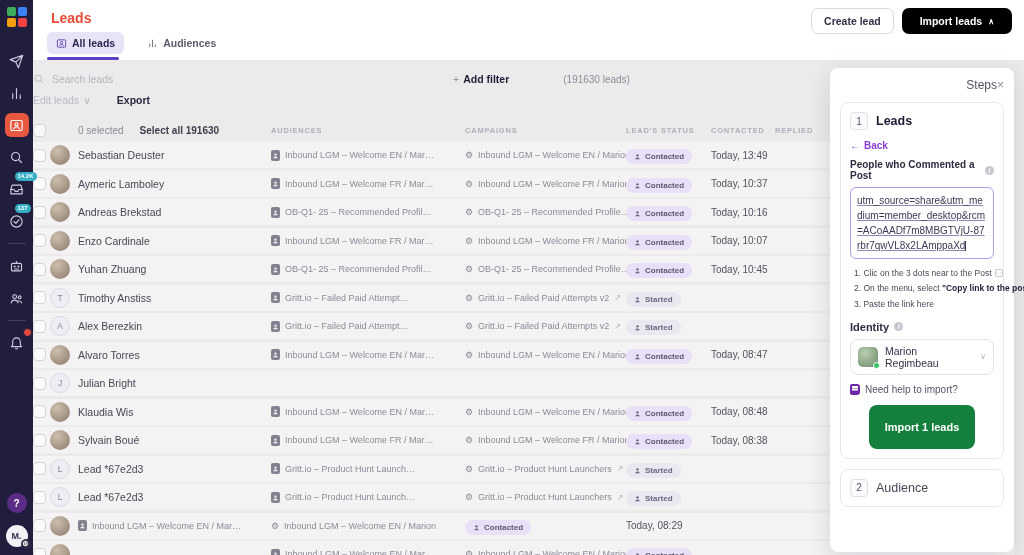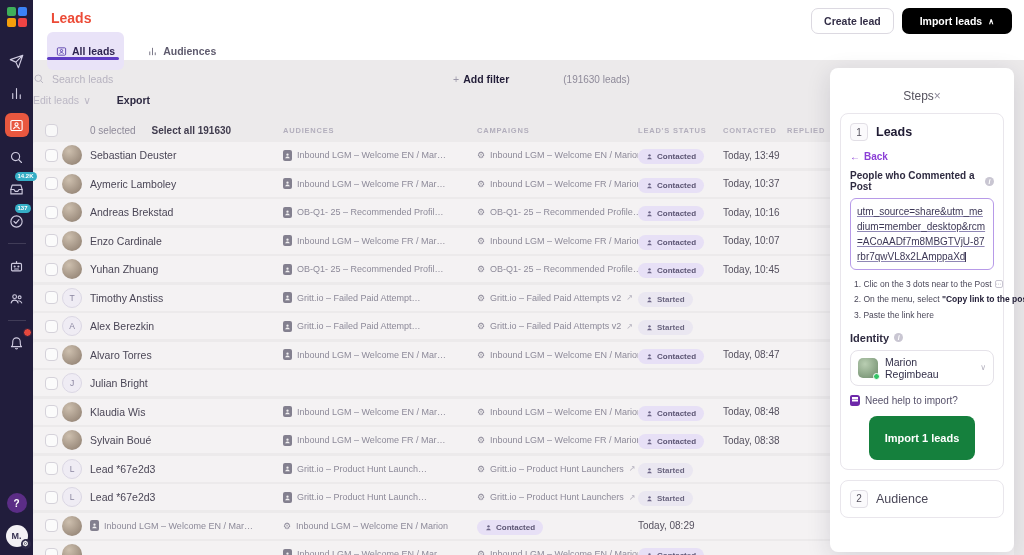--- a/index.html
+++ b/index.html
@@ -21,21 +21,21 @@
   .side-divider { width:18px; height:1px; background:rgba(255,255,255,.14); margin:2px 0 10px; }
   .side-bottom { margin-top:auto; display:flex; flex-direction:column; align-items:center; padding-bottom:8px; }
   .help-btn { width:20px; height:20px; border-radius:50%; background:#5b2d86; color:#fff; font-size:10px; font-weight:bold; display:flex; align-items:center; justify-content:center; margin-bottom:12px; cursor:pointer; }
   .user-avatar { position:relative; width:22px; height:22px; border-radius:50%; background:#f3f1f5; color:#363152; font-size:9px; font-weight:bold; display:flex; align-items:center; justify-content:center; cursor:pointer; }
   .gear-badge { position:absolute; right:-3px; bottom:-2px; width:10px; height:10px; background:#2c2847; border-radius:50%; color:#fff; font-size:7px; line-height:10px; text-align:center; }
 
   
   .tophdr { position:absolute; left:33px; top:0; width:991px; height:60px; background:#fff; }
   .page-title { position:absolute; left:18px; top:10px; color:#ec4b37; font-size:14px; font-weight:bold; }
   .tabs { position:absolute; left:14px; top:32px; display:flex; align-items:center; gap:14px; }
-  .tab { display:flex; align-items:center; gap:5px; font-size:10.5px; cursor:pointer; padding:13px 9px; border-radius:6px; color:#5f5b6e; font-weight:bold; }
+  .tab { display:flex; align-items:center; gap:5px; font-size:10.5px; cursor:pointer; padding:5px 9px; border-radius:6px; color:#5f5b6e; font-weight:bold; }
   .tab.active { background:#e9e3f8; color:#2e2450; }
   .tab svg { width:11px; height:11px; stroke:#5f5b6e; fill:none; stroke-width:1.8; }
   .tab.active svg { stroke:#4b2fa3; }
   .tab-underline { position:absolute; left:14px; top:57px; width:72px; height:3px; background:#5f3dc4; border-radius:2px; }
   .hdr-actions { position:absolute; right:12px; top:8px; display:flex; gap:8px; }
   .btn-secondary { background:#fff; border:1px solid #dcd9e1; border-radius:7px; padding:6px 12px; font-size:10.5px; font-weight:bold; color:#332e47; cursor:pointer; }
   .btn-primary { background:#000000; border:none; border-radius:7px; padding:6px 18px; font-size:10.5px; font-weight:bold; color:#fff; cursor:pointer; display:flex; align-items:center; gap:6px; }
   .chev-up { font-size:8px; }
 
   
@@ -44,21 +44,21 @@
   .searchbox svg { width:12px; height:12px; stroke:#b7b3c0; fill:none; stroke-width:1.8; }
   .addfilter { margin-left:180px; display:flex; align-items:center; gap:4px; font-size:10.5px; font-weight:bold; color:#221d38; cursor:pointer; }
   .addfilter .plus { color:#9b97a8; font-weight:normal; }
   .leadcount { margin-left:14px; font-size:10px; color:#8e8a99;text-align:center; }
   .toolbar2 { position:absolute; left:33px; top:94px; display:flex; align-items:center; gap:26px; }
   .editleads { font-size:10.5px; color:#bcb8c5; display:flex; gap:4px; align-items:center; cursor:default; }
   .exportbtn { font-size:10.5px; font-weight:bold; color:#2c2840; cursor:pointer; }
 
   
   .tablewrap { position:absolute; left:33px; top:118px; width:981px; height:437px; overflow:hidden; }
-  .tgrid { display:grid; grid-template-columns:17px 28px 193px 194px 161px 85px 64px auto; align-items:center; padding-left:12px; }
+  .tgrid { display:grid; grid-template-columns:17px 28px 193px 194px 161px 85px 64px auto; align-items:center; }
   .thead { height:24px; }
   .thead .selinfo { display:flex; gap:16px; align-items:center; grid-column:3; }
   .sel-count { font-size:10px; color:#8e8a99; }
   .sel-all { font-size:10px; font-weight:bold; color:#403c4e; cursor:pointer; }
   .thcol { font-size:7.5px; letter-spacing:.8px; color:#b2aebc; font-weight:bold; text-transform:uppercase; }
   .checkbox { width:13px; height:13px; border:1px solid #d5d2da; border-radius:4px; background:rgba(255,255,255,.65); cursor:pointer; }
   .trow { height:26px; background:#f4f2f3; border-radius:2px; margin-bottom:2.5px; cursor:pointer; }
   .avatar { width:20px; height:20px; border-radius:50%; display:flex; align-items:center; justify-content:center; font-size:8.5px; color:#8a86a0; overflow:hidden; }
   .avatar.photo { background:radial-gradient(circle at 35% 30%, #cdbfae, #8a7a6c); color:transparent; }
   .avatar.initial { background:#efecf4; border:1px solid #dbd7e4; }
@@ -69,21 +69,21 @@
   .gearglyph { color:#8d8a99; font-size:9px; }
   .extlink { color:#b5b2bf; font-size:8px; }
   .pill { display:inline-flex; align-items:center; gap:4px; font-size:8px; font-weight:bold; padding:3px 8px; border-radius:9px; }
   .pill svg { width:7px; height:7px; fill:#6b6486; }
   .pill.contacted { background:#e7e0f6; color:#5c5574; }
   .pill.started { background:#eae7f1; color:#6b6680; }
   .ct { font-size:10px; color:#55515f; white-space:nowrap; }
 
   
   .panel { position:absolute; left:830px; top:68px; width:184px; height:484px; background:#fff; border-radius:8px; box-shadow:0 6px 24px rgba(30,25,60,.14); z-index:20; padding:10px 10px 12px; }
-  .panel-hdr { display:flex; justify-content:center; align-items:center; margin-bottom:10px;margin-top:11px; }
+  .panel-hdr { display:flex; justify-content:flex-end; align-items:center; margin-bottom:10px; }
   .panel-title { font-size:12px; color:#55525e; }
   .panel-close { color:#8f8b9b; font-size:12px; cursor:pointer; line-height:1; }
   .stepbox { border:1px solid #e9e6ec; border-radius:8px; padding:9px; }
   .step-head { display:flex; align-items:center; gap:8px; }
   .stepnum { width:18px; height:18px; border:1px solid #e2dfe6; border-radius:4px; font-size:10px; color:#55525e; display:flex; align-items:center; justify-content:center; background:#fbfafc; }
   .steplabel { font-size:12.5px; font-weight:bold; color:#1f1b33; }
   .backlink { display:flex; align-items:center; gap:4px; color:#8b3fd6; font-size:10px; font-weight:bold; margin:10px 0 8px; cursor:pointer; }
   .sect-title { font-size:10px; font-weight:bold; color:#2f2b41; display:flex; align-items:center; gap:4px; margin-bottom:6px; }
   .info-i { width:9px; height:9px; border-radius:50%; background:#c9c6d2; color:#fff; font-size:7px; line-height:9px; text-align:center; font-style:italic; flex:0 0 auto; }
   .urlbox { border:1.5px solid #b79ae8; border-radius:6px; padding:5px 6px; font-size:10px; line-height:1.5; color:#3d3856; word-break:break-all; text-decoration:underline; text-decoration-color:#8f87b5; cursor:text; }

